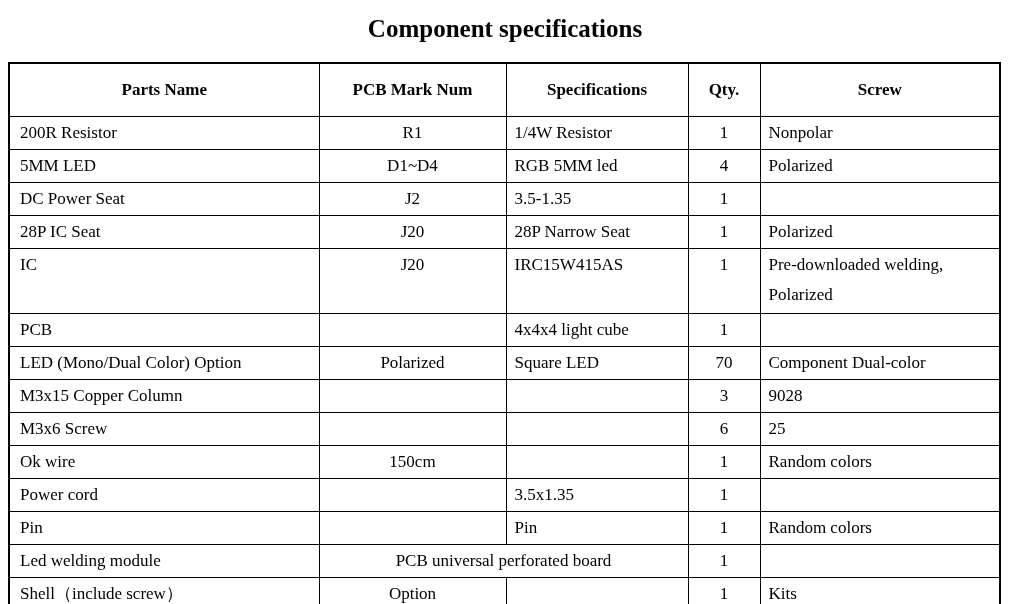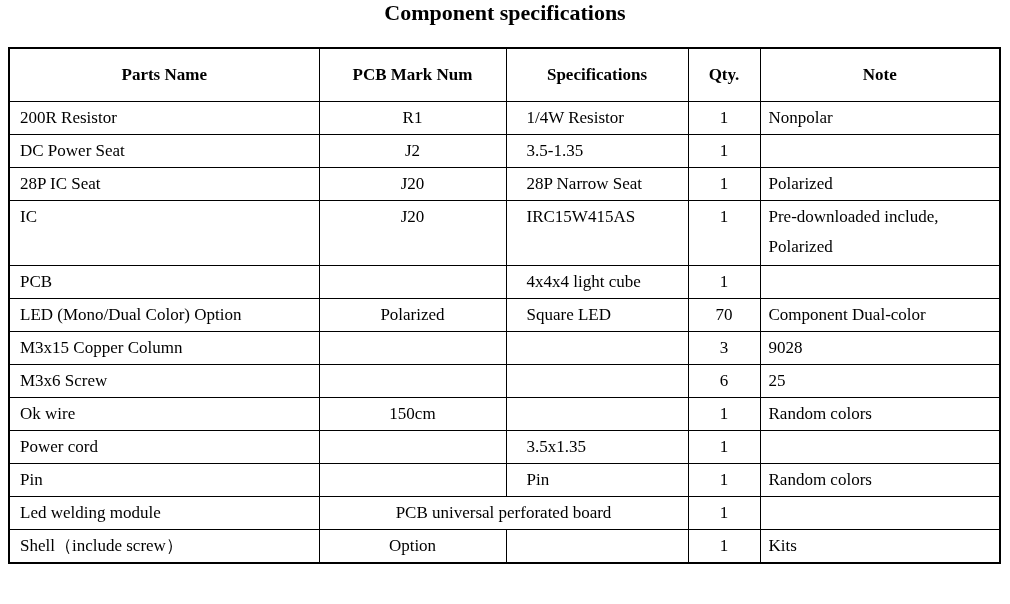--- a/index.html
+++ b/index.html
@@ -11,23 +11,24 @@
     font-family: "Liberation Serif", "DejaVu Serif", serif;
     color: #000000;
   }
   .page {
     width: 1010px;
     height: 604px;
     overflow: hidden;
   }
   .title {
     margin: 0;
+    padding-top: 15px;
     height: 32px;
     text-align: center;
-    font-size: 22px;
+    font-size: 25px;
     font-weight: bold;
     letter-spacing: 0px;
   }
   table.spec {
     border-collapse: collapse;
     table-layout: fixed;
     width: 991px;
     margin: 15px 0 0 8px;
     border: 2px solid #000;
   }
@@ -50,21 +51,21 @@
   }
   tbody tr { height: 32px; }
   tbody tr.tall { height: 65px; margin-top: 8px; }
   tbody td {
     vertical-align: top;
     line-height: 30px;
     padding: 1px 0;
   }
   td.c-parts  { font-weight: normal; text-align: left; padding-left: 10px; padding-right: 4px; }
   td.c-mark   { text-align: center; }
-  td.c-spec   { text-align: left; padding-left: 20px; padding-right: 4px; }
+  td.c-spec   { text-align: left; padding-left: 8px; padding-right: 4px; }
   td.c-qty    { text-align: center; }
   td.c-note   { text-align: left; padding-left: 8px; padding-right: 22px; }
   td.c-merged { text-align: center; }
 </style>
 </head>
 <body>
 
 <div class="page">
 
   <h1 class="title">Component specifications</h1>
@@ -76,51 +77,58 @@
         <col class="c3">
         <col class="c4">
         <col class="c5">
     </colgroup>
     <thead>
       <tr>
         <th>Parts Name</th>
         <th>PCB Mark Num</th>
         <th>Specifications</th>
         <th>Qty.</th>
-        <th>Note</th>
+        <th>Screw</th>
       </tr>
     </thead>
     <tbody>
       <tr>
         <td class="c-parts">200R Resistor</td>
         <td class="c-mark">R1</td>
         <td class="c-spec">1/4W Resistor</td>
         <td class="c-qty">1</td>
         <td class="c-note">Nonpolar</td>
+      </tr>
+      <tr>
+        <td class="c-parts">5MM LED</td>
+        <td class="c-mark">D1~D4</td>
+        <td class="c-spec">RGB 5MM led</td>
+        <td class="c-qty">4</td>
+        <td class="c-note">Polarized</td>
       </tr>
       <tr>
         <td class="c-parts">DC Power Seat</td>
         <td class="c-mark">J2</td>
         <td class="c-spec">3.5-1.35</td>
         <td class="c-qty">1</td>
         <td class="c-note"></td>
       </tr>
       <tr>
         <td class="c-parts">28P IC Seat</td>
         <td class="c-mark">J20</td>
         <td class="c-spec">28P Narrow Seat</td>
         <td class="c-qty">1</td>
         <td class="c-note">Polarized</td>
       </tr>
       <tr class="tall">
         <td class="c-parts">IC</td>
         <td class="c-mark">J20</td>
         <td class="c-spec">IRC15W415AS</td>
         <td class="c-qty">1</td>
-        <td class="c-note">Pre-downloaded include, Polarized</td>
+        <td class="c-note">Pre-downloaded welding, Polarized</td>
       </tr>
       <tr>
         <td class="c-parts">PCB</td>
         <td class="c-mark"></td>
         <td class="c-spec">4x4x4 light cube</td>
         <td class="c-qty">1</td>
         <td class="c-note"></td>
       </tr>
       <tr>
         <td class="c-parts">LED (Mono/Dual Color) Option</td>

